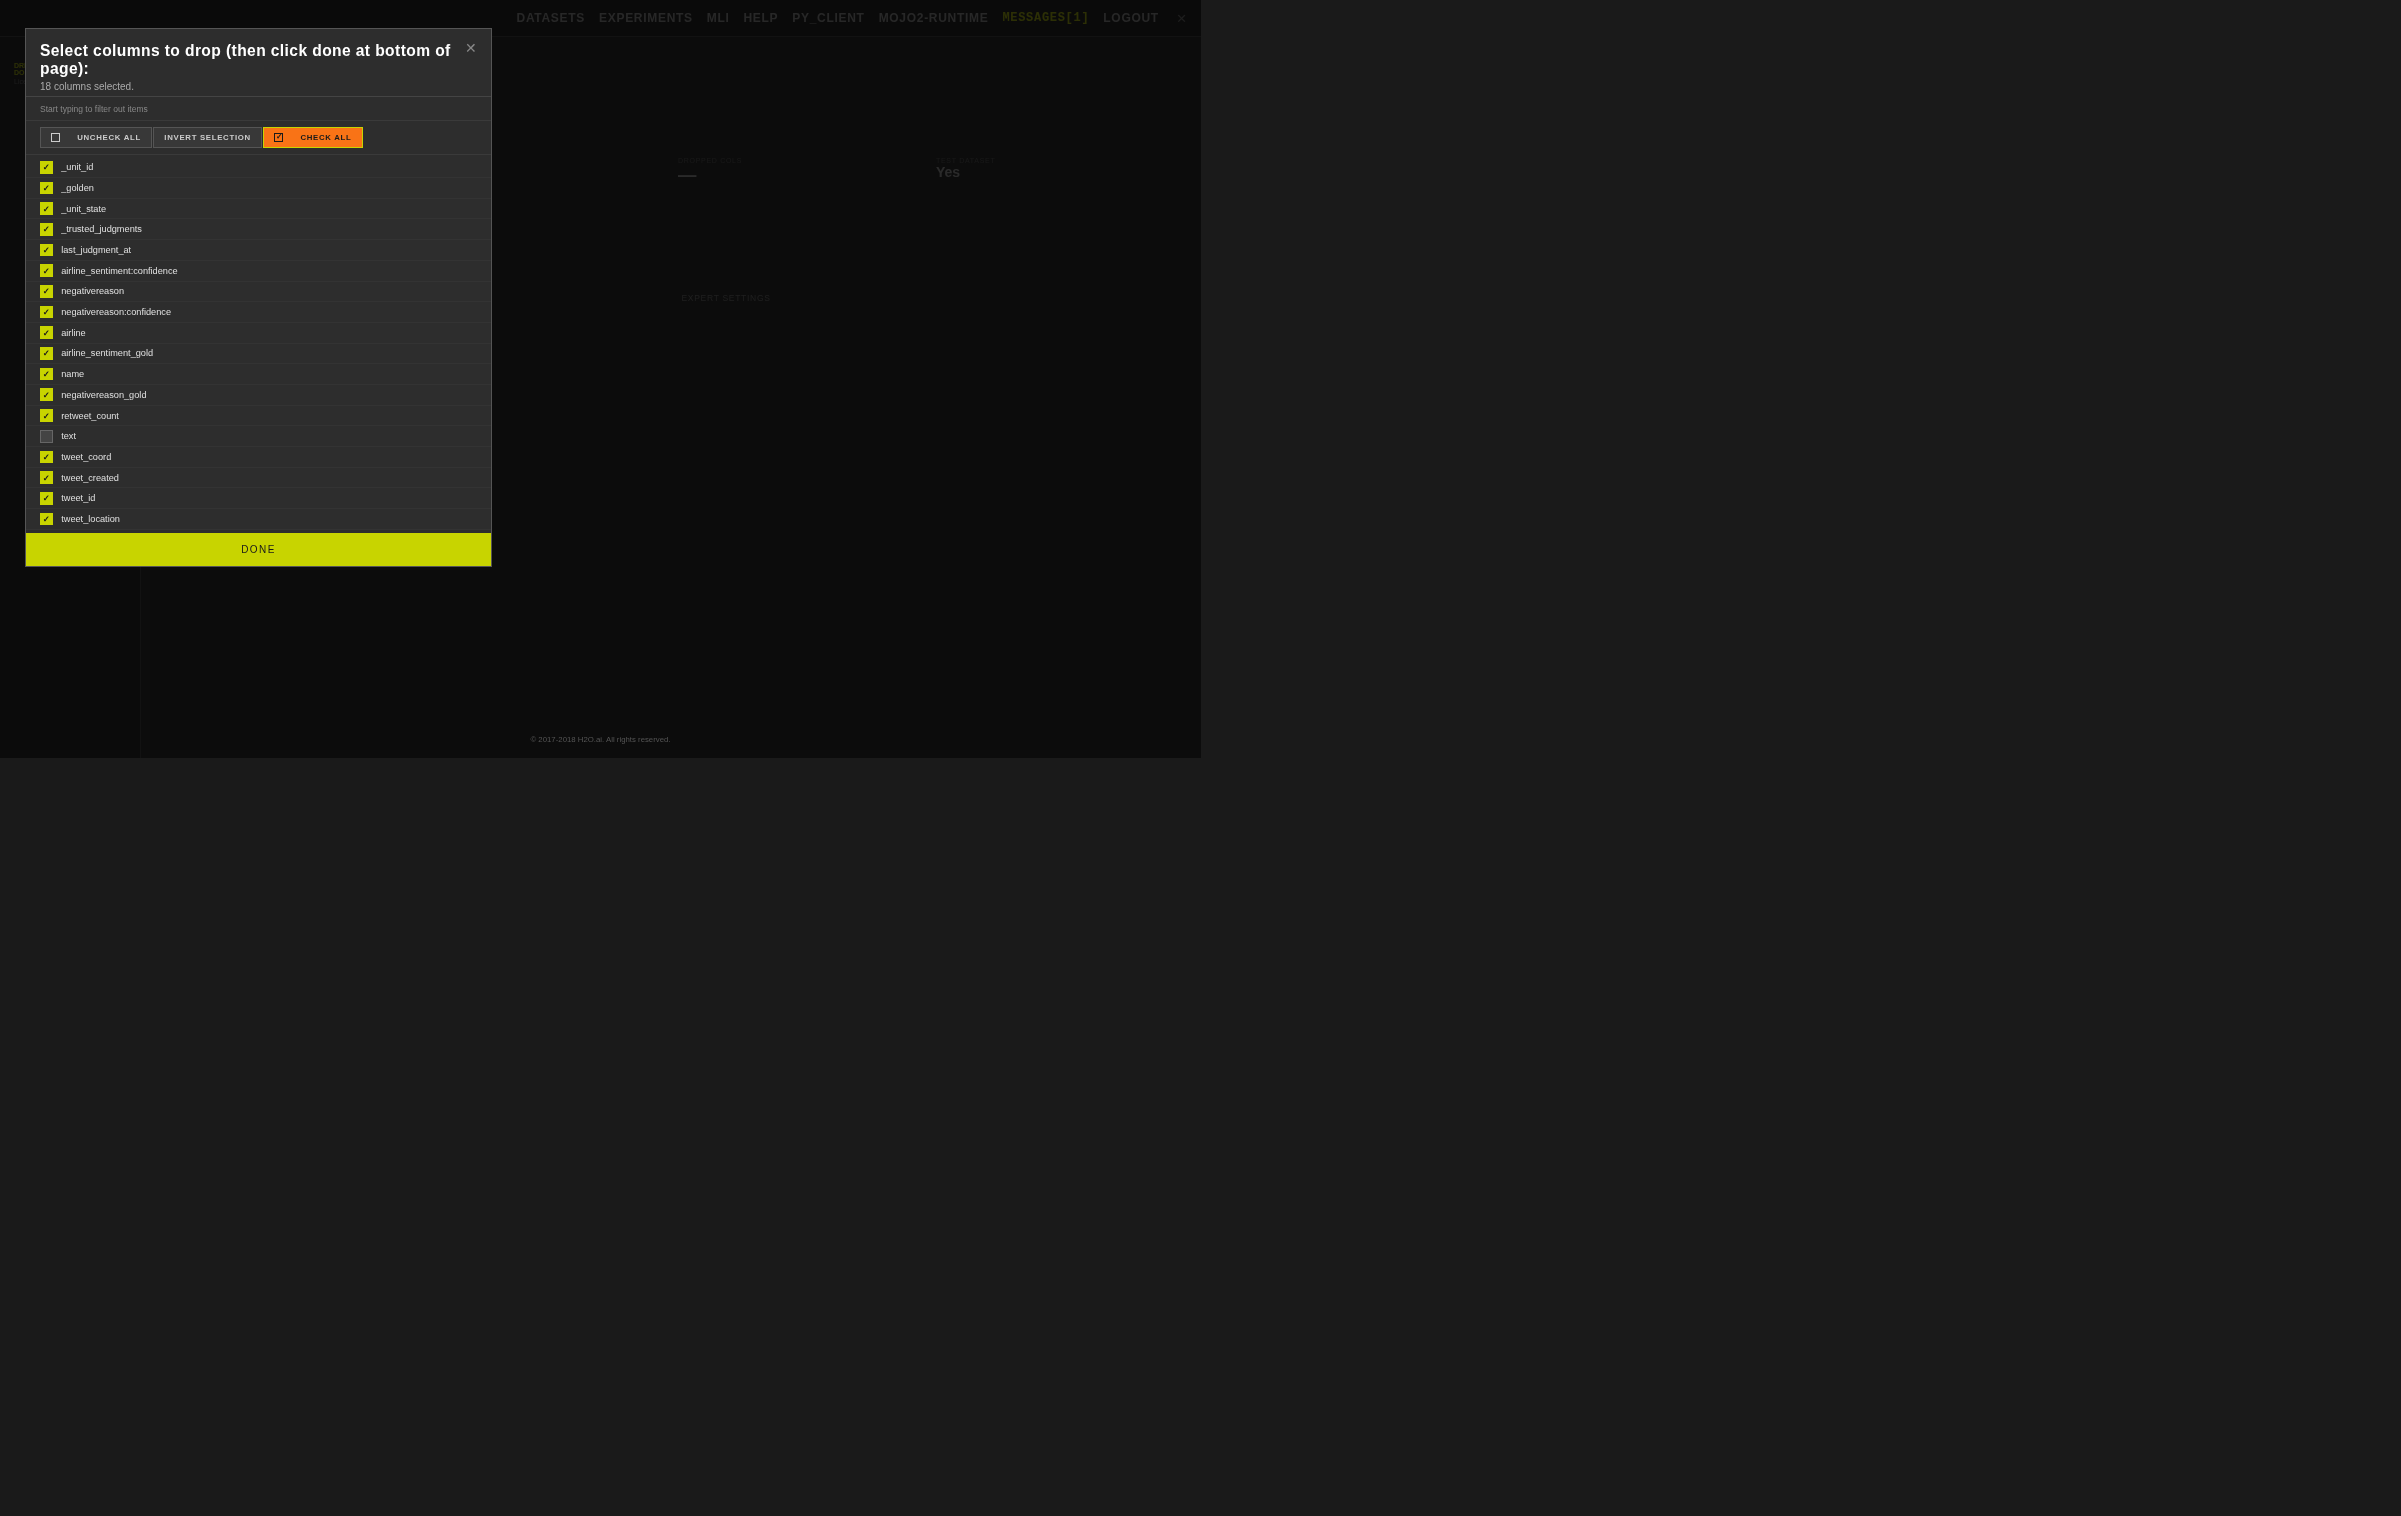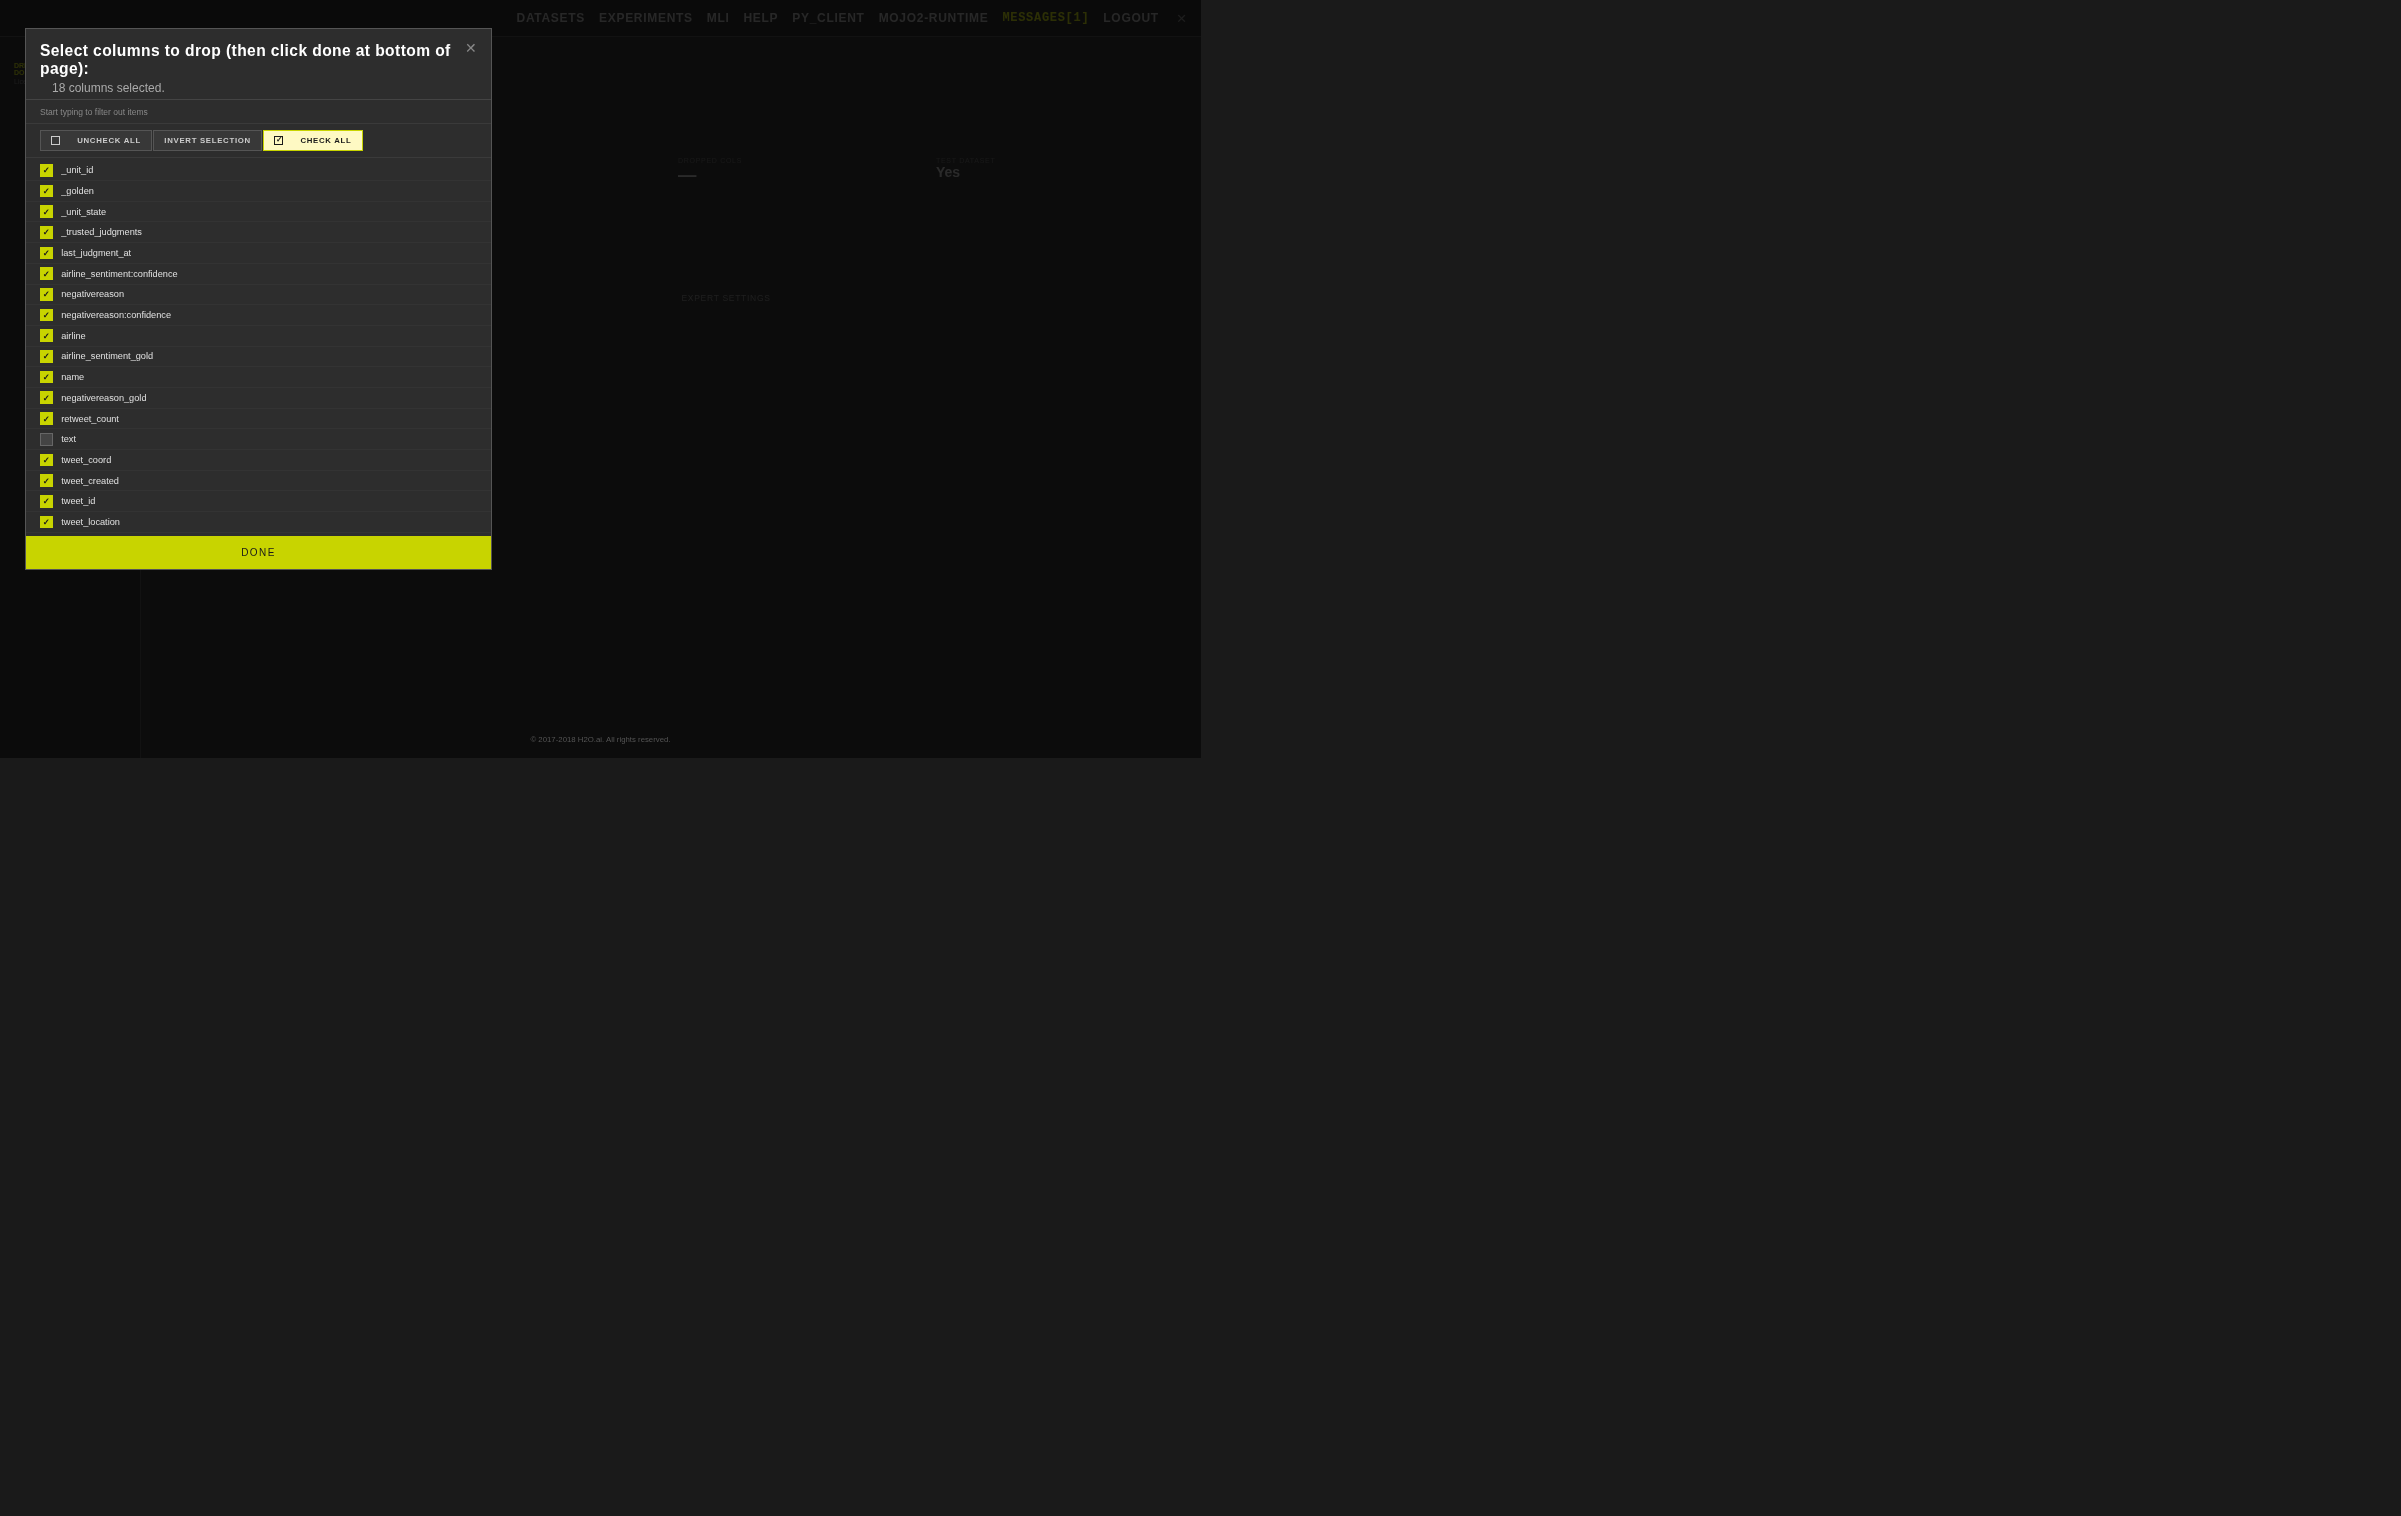--- a/index.html
+++ b/index.html
@@ -95,23 +95,22 @@
     .modal-title {
       color: #ffffff;
       font-size: 15.6px;
       font-weight: bold;
       letter-spacing: 0.4px;
       line-height: 1.2;
     }
 
     .modal-subtitle {
       color: #aaa;
-      font-size: 12px;
+      font-size: 10px;
       margin-top: 2.1px;
-      margin-left: 12px;
     }
 
     .modal-filter {
       padding: 7px 14px 5.7px 14px;
       color: #888;
       font-size: 8.5px;
       border-bottom: 0.7px solid #3a3a3a;
     }
 
     .modal-toolbar {
@@ -130,21 +129,21 @@
       cursor: pointer;
       border: 0.7px solid #555;
       background: #383838;
       color: #ccc;
       display: flex;
       align-items: center;
       gap: 17px;
     }
 
     .toolbar-btn.check-all {
-      background: #fef9c3;
+      background: #f97316;
       color: #1a1a1a;
       border-color: #c8d400;
     }
 
     .toolbar-btn .icon-box {
       width: 9.2px;
       height: 9.2px;
       border: 1.4px solid currentColor;
       display: inline-block;
       position: relative;

